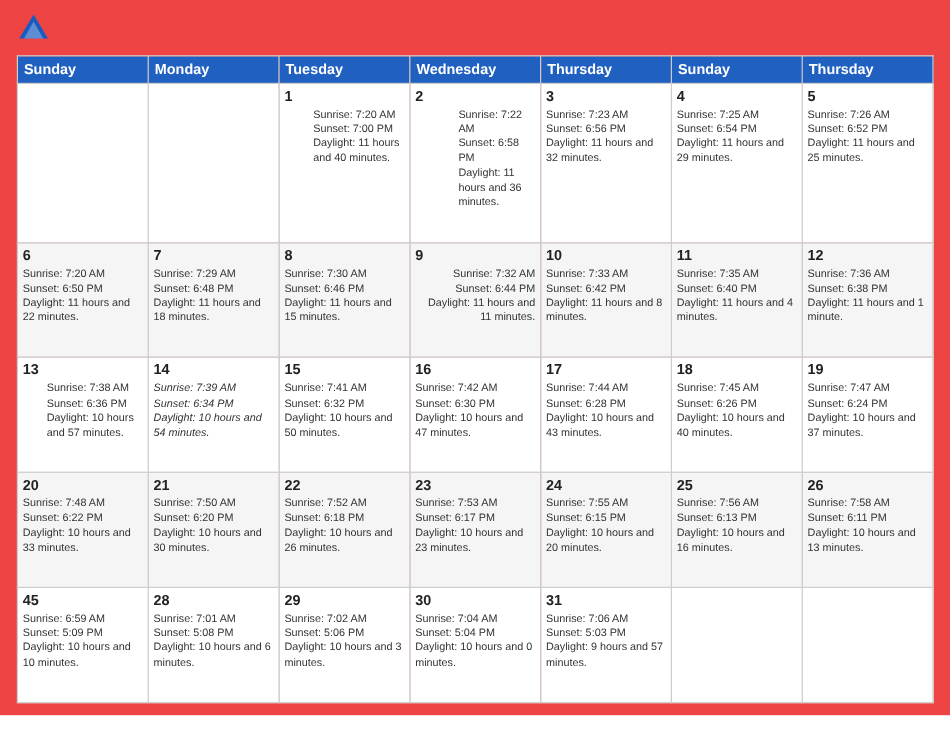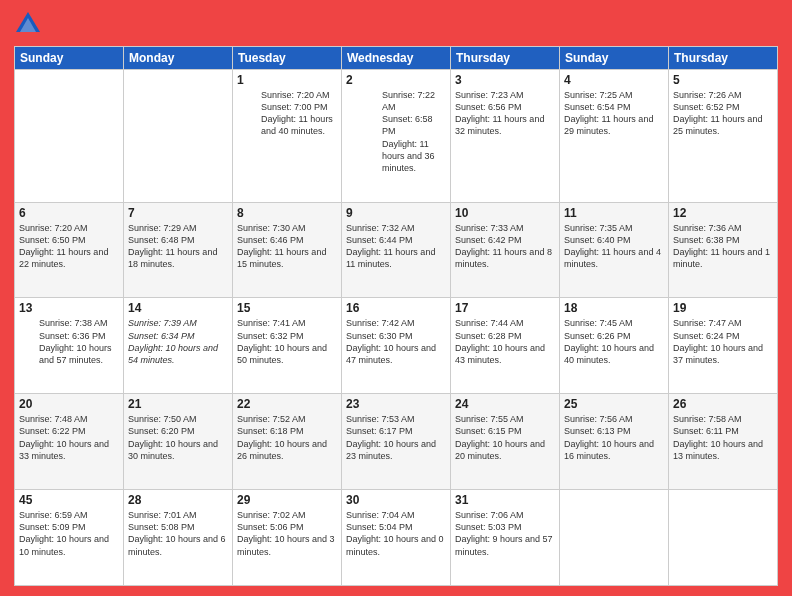--- a/index.html
+++ b/index.html
@@ -180,21 +180,21 @@
 Daylight: 11 hours and 18 minutes.</div>
           </td>
           <td>
             <span class="day-num">8</span>
             <div class="cell-info" style="white-space: pre-line;">Sunrise: 7:30 AM
 Sunset: 6:46 PM
 Daylight: 11 hours and 15 minutes.</div>
           </td>
           <td>
             <span class="day-num">9</span>
-            <div class="cell-info" style="white-space: pre-line;">Sunrise: 7:32 AM
+            <div class="cell-info" style="white-space: pre-line; text-align: right;">Sunrise: 7:32 AM
 Sunset: 6:44 PM
 Daylight: 11 hours and 11 minutes.</div>
           </td>
           <td>
             <span class="day-num">10</span>
             <div class="cell-info" style="white-space: pre-line;">Sunrise: 7:33 AM
 Sunset: 6:42 PM
 Daylight: 11 hours and 8 minutes.</div>
           </td>
           <td>

